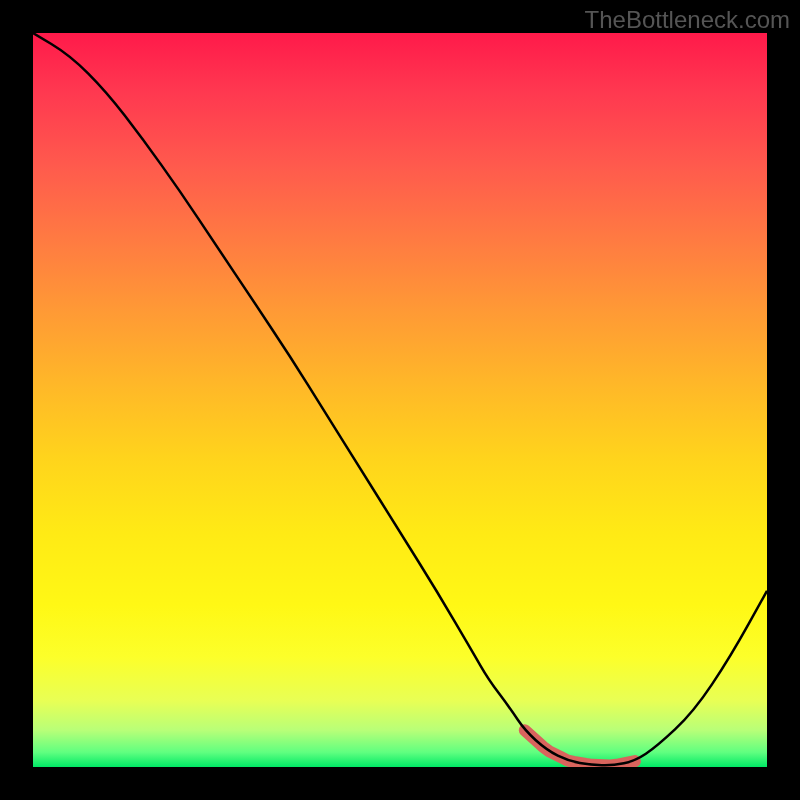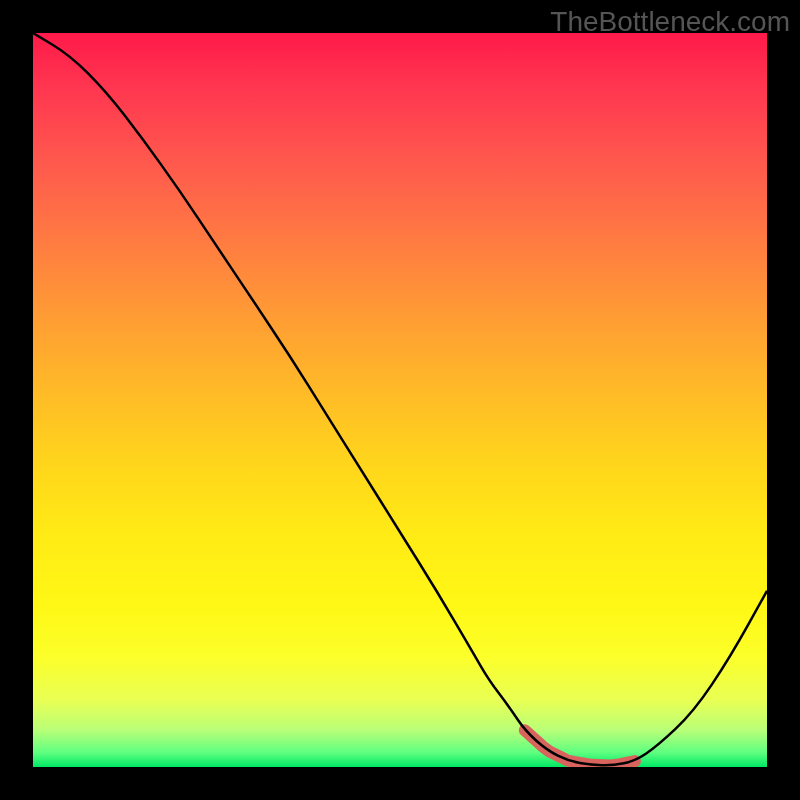--- a/index.html
+++ b/index.html
@@ -9,21 +9,21 @@
     background: #000;
     position: relative;
     overflow: hidden;
     font-family: Arial, sans-serif;
   }
   .watermark {
     position: absolute;
     top: 6px;
     right: 10px;
     color: #555;
-    font-size: 28px;
+    font-size: 24px;
     font-weight: 500;
     z-index: 10;
     font-family: Arial, sans-serif;
   }
   .chart-area {
     position: absolute;
     left: 33px;
     top: 33px;
     width: 734px;
     height: 734px;

